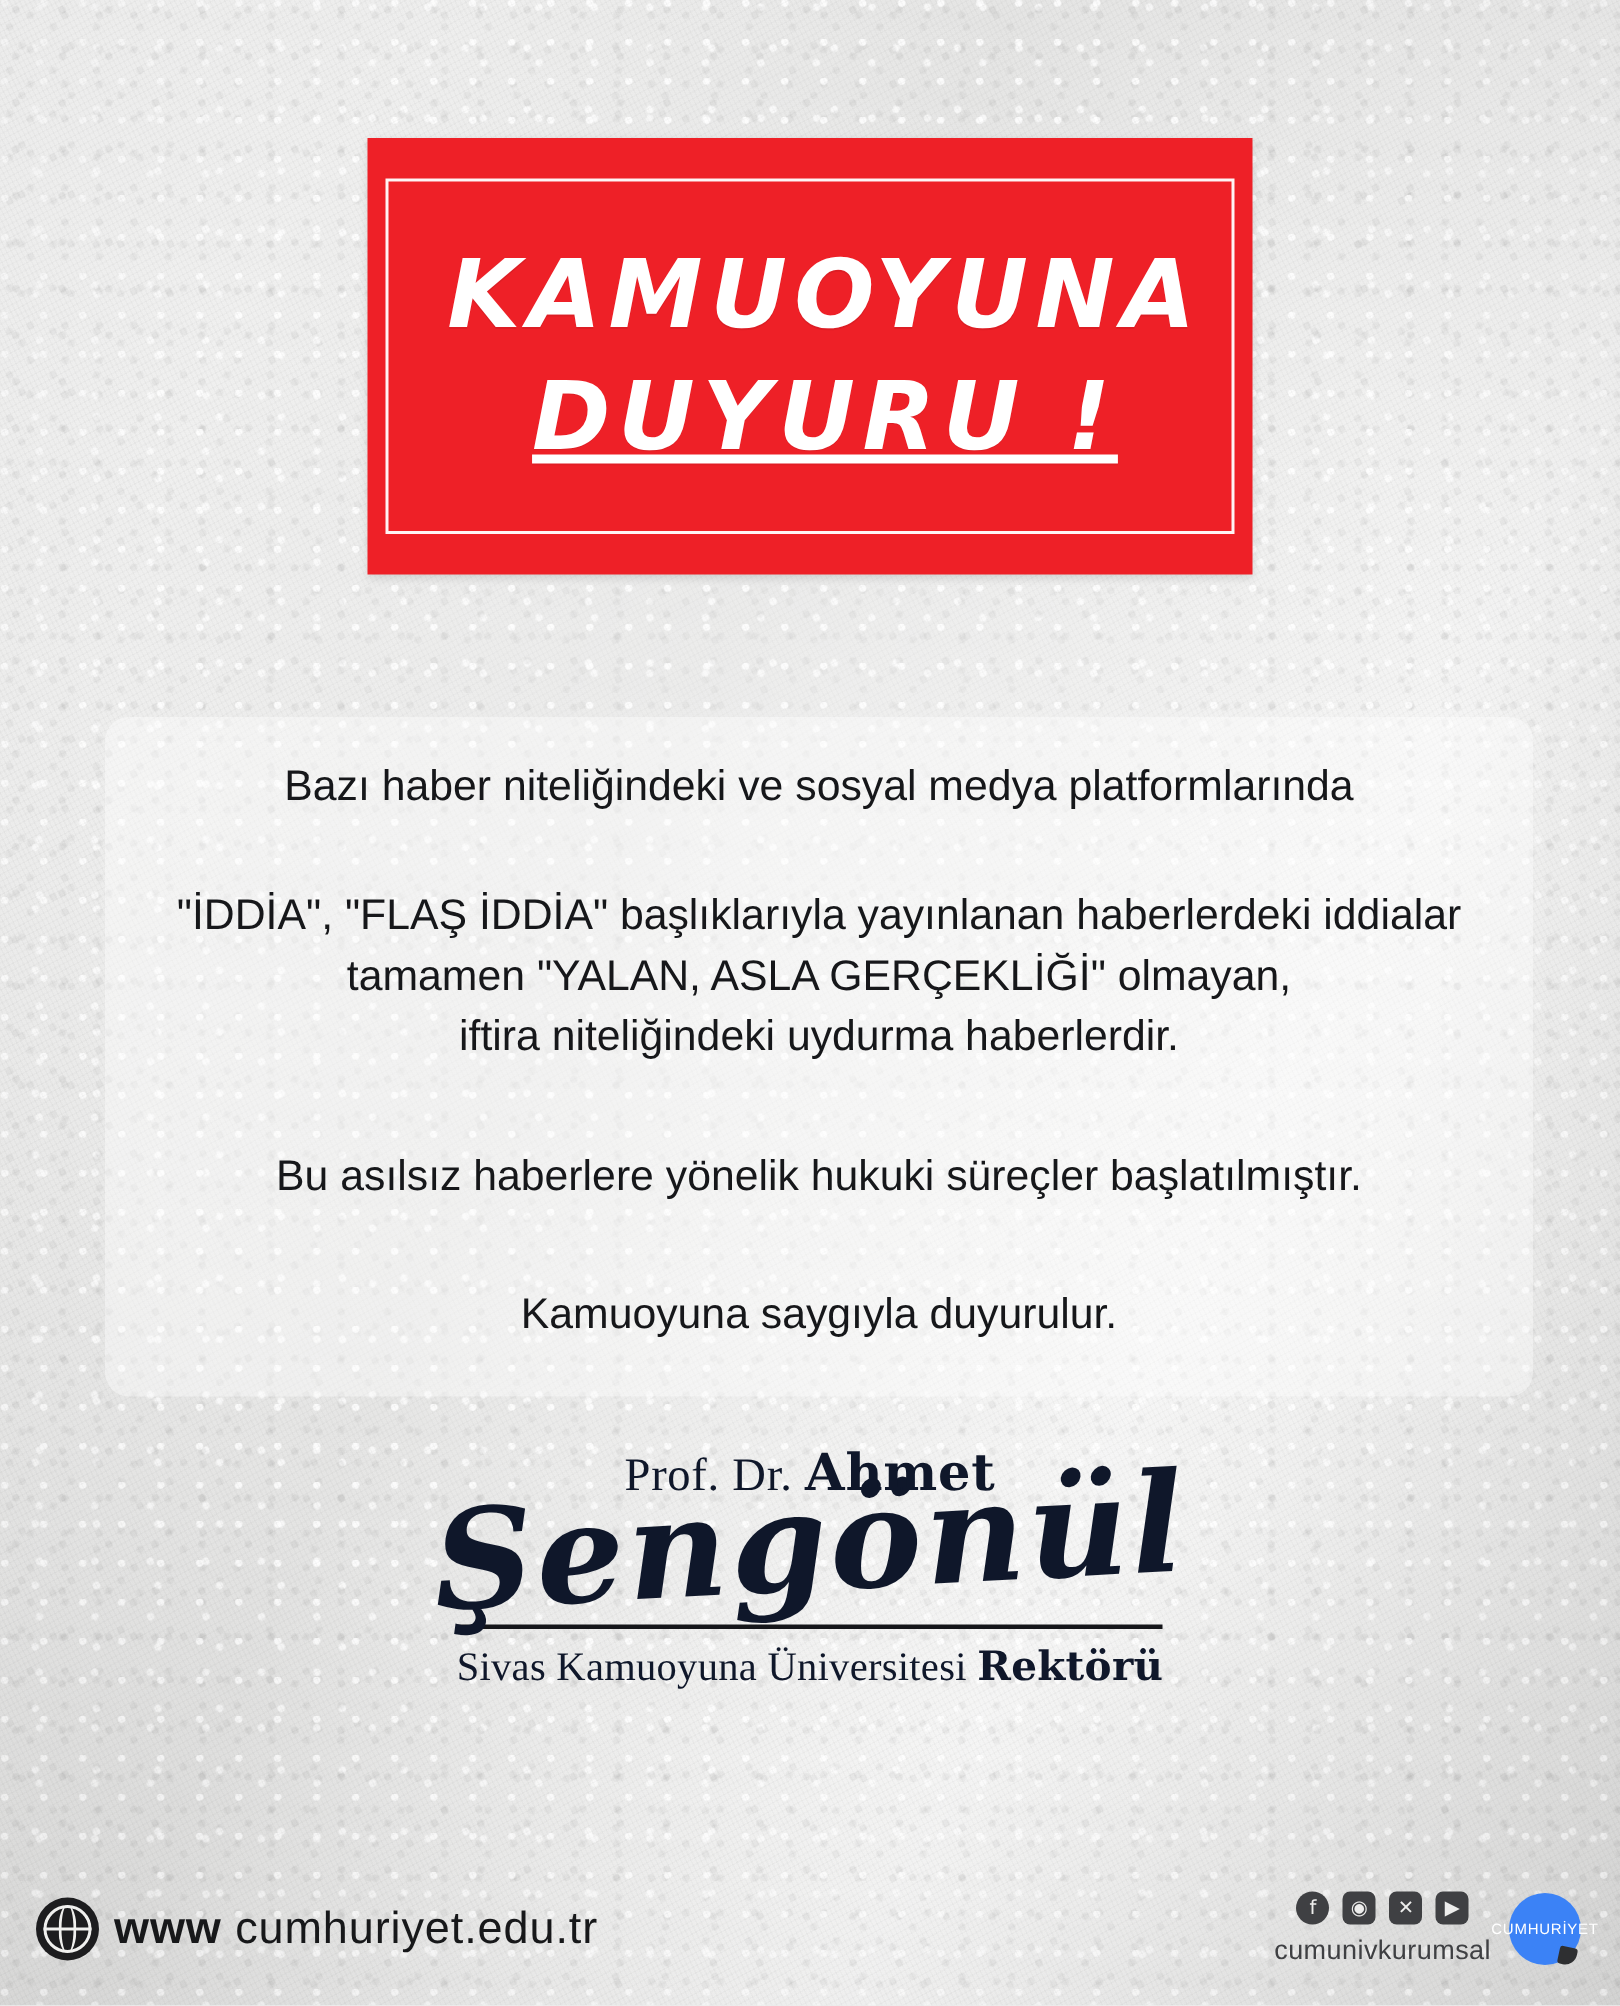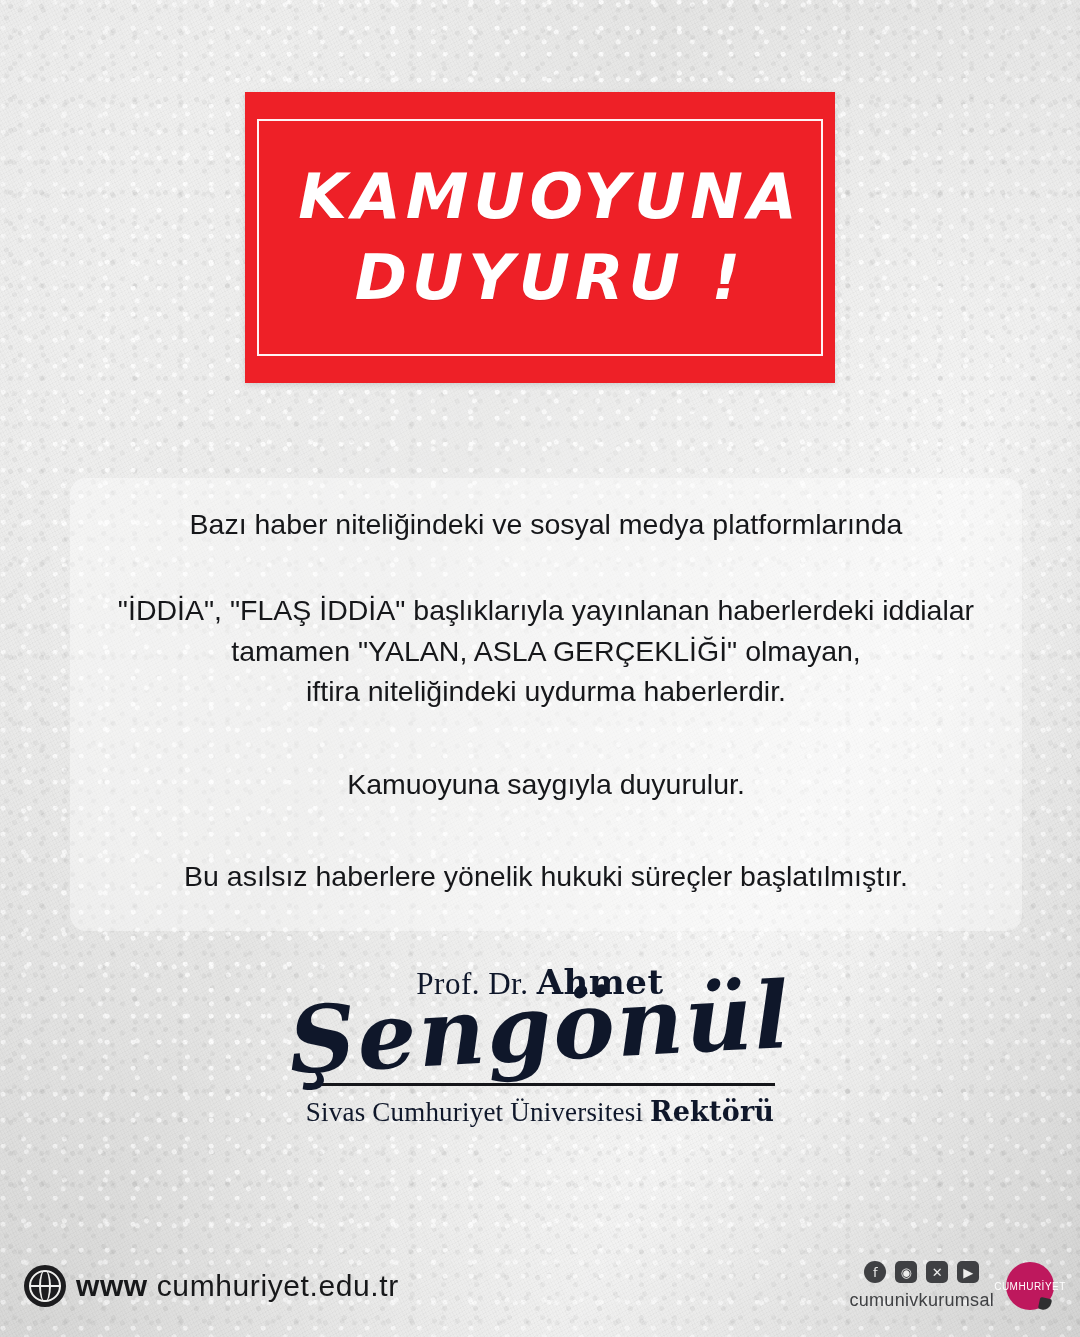--- a/index.html
+++ b/index.html
@@ -85,21 +85,21 @@
     font-family: "DejaVu Sans", sans-serif;
     font-weight: 700;
     font-style: italic;
     font-size: 63px;
     line-height: 1.28;
     letter-spacing: 5px;
     text-transform: uppercase;
     padding: 0 18px;
     text-shadow: 0 1px 0 rgba(0,0,0,0.07);
   }
-  .banner-text .l2 { display: block; }
+  .banner-text .l2 { display: block; text-decoration: underline; }
 
   
   .body-panel {
     position: absolute;
     left: 70px;
     top: 478px;
     width: 952px;
     padding: 26px 34px 34px;
     background: rgba(255,255,255,0.40);
     border-radius: 16px;
@@ -251,21 +251,21 @@
     margin-top: 7px;
     font-family: "Liberation Sans", sans-serif;
     font-size: 18px;
     color: #3f4043;
     letter-spacing: .3px;
   }
   .brand-badge {
     width: 48px;
     height: 48px;
     border-radius: 50%;
-    background: #be185d;
+    background: #3b82f6;
     color: #fff;
     display: flex;
     align-items: center;
     justify-content: center;
     font-family: "Liberation Sans", sans-serif;
     font-size: 10px;
     letter-spacing: .5px;
     position: relative;
   }
   .brand-badge::after {
@@ -295,33 +295,33 @@
       <span>KAMUOYUNA</span>
       <span class="l2">DUYURU !</span>
     </div>
   </div>
 
   <div class="body-panel">
     <p>Bazı haber niteliğindeki ve sosyal medya platformlarında</p>
     <p class="gap">"İDDİA", "FLAŞ İDDİA" başlıklarıyla yayınlanan haberlerdeki iddialar</p>
     <p>tamamen "YALAN, ASLA GERÇEKLİĞİ" olmayan,</p>
     <p>iftira niteliğindeki uydurma haberlerdir.</p>
+    <p class="gap-lg">Bu asılsız haberlere yönelik hukuki süreçler başlatılmıştır.</p>
     <p class="gap-lg">Kamuoyuna saygıyla duyurulur.</p>
-    <p class="gap-lg">Bu asılsız haberlere yönelik hukuki süreçler başlatılmıştır.</p>
   </div>
 
   <div class="signature">
     <div class="sig-title">
       <span>Prof. Dr.</span>
       <span class="strong">Ahmet</span>
     </div>
     <div class="sig-script">Şengönül</div>
     <div class="sig-rule"></div>
     <div class="sig-caption">
-      <span>Sivas Cumhuriyet Üniversitesi</span>
+      <span>Sivas Kamuoyuna Üniversitesi</span>
       <span class="strong">Rektörü</span>
     </div>
   </div>
 
   <div class="footer-left">
     <span class="globe">
       <span class="globe-v"></span>
     </span>
     <span class="site">
       <span class="www">www</span>

